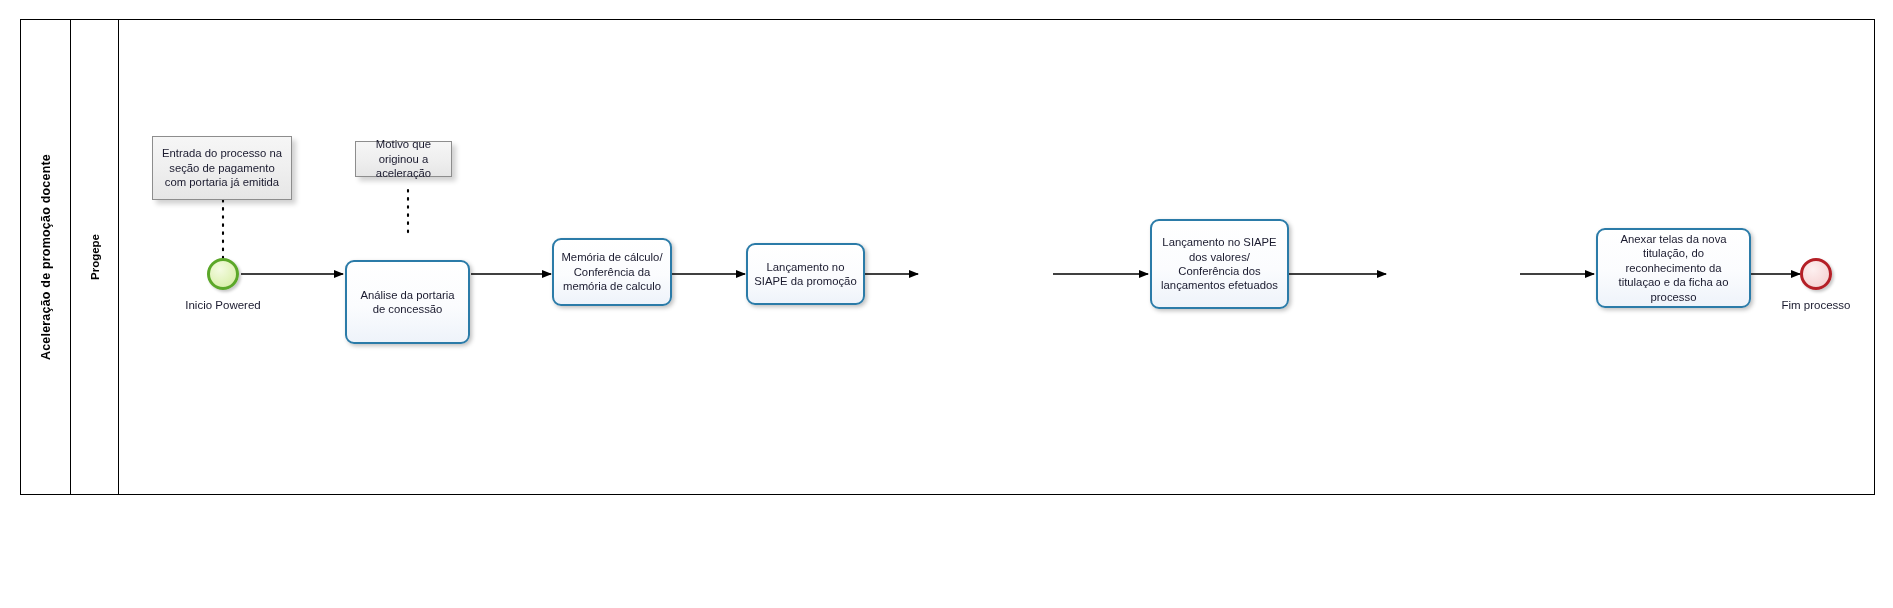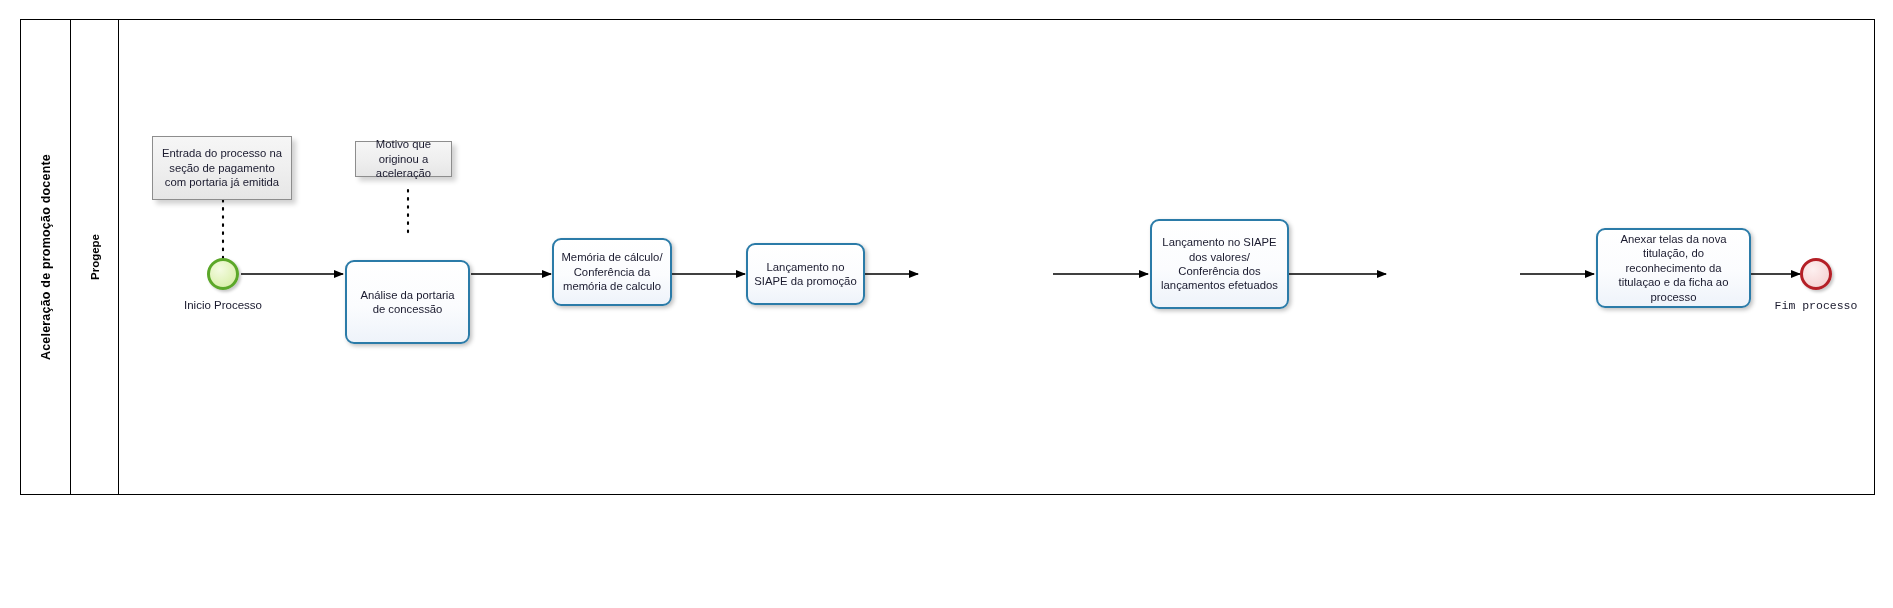--- a/index.html
+++ b/index.html
@@ -232,21 +232,21 @@
 
   <div class="annotation" style="left:152px; top:136px; width:140px; height:64px;">
     <span class="annotation-label">Entrada do processo na seção de pagamento com portaria já emitida</span>
   </div>
 
   <div class="annotation" style="left:355px; top:141px; width:97px; height:36px;">
     <span class="annotation-label">Motivo que originou a aceleração</span>
   </div>
 
   <div class="event start" style="left:207px; top:258px;"></div>
-  <div class="event-label" style="left:163px; top:299px; width:120px;">Inicio Processo</div>
+  <div class="event-label" style="left:163px; top:299px; width:120px;">Inicio Powered</div>
 
   <div class="task" style="left:345px; top:240px; width:125px; height:84px;margin-top:20px;">
     <span class="task-label">Análise da portaria de concessão</span>
   </div>
 
   <div class="task" style="left:552px; top:228px; width:120px; height:68px;margin-top:10px;">
     <span class="task-label">Memória de cálculo/ Conferência da memória de calculo</span>
   </div>
 
   <div class="task" style="left:746px; top:243px; width:119px; height:62px;">
@@ -257,16 +257,16 @@
   <div class="task" style="left:1150px; top:219px; width:139px; height:90px;">
     <span class="task-label">Lançamento no SIAPE dos valores/ Conferência dos lançamentos efetuados</span>
   </div>
 
 
   <div class="task" style="left:1596px; top:228px; width:155px; height:80px;">
     <span class="task-label">Anexar telas da nova titulação, do reconhecimento da titulaçao e da ficha ao processo</span>
   </div>
 
   <div class="event end" style="left:1800px; top:258px;"></div>
-  <div class="event-label" style="left:1756px; top:299px; width:120px;font-family:Liberation Mono, monospace;">Fim processo</div>
+  <div class="event-label" style="left:1756px; top:299px; width:120px;">Fim processo</div>
 
 
 </div>
 
 </body></html>

